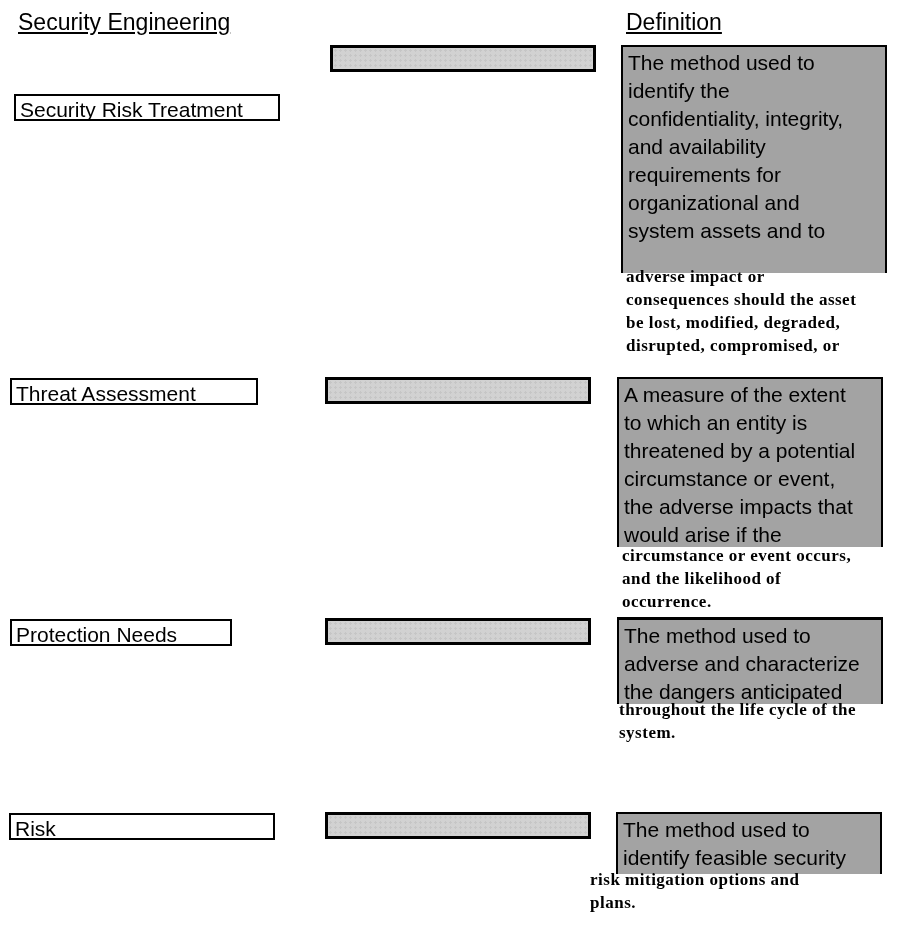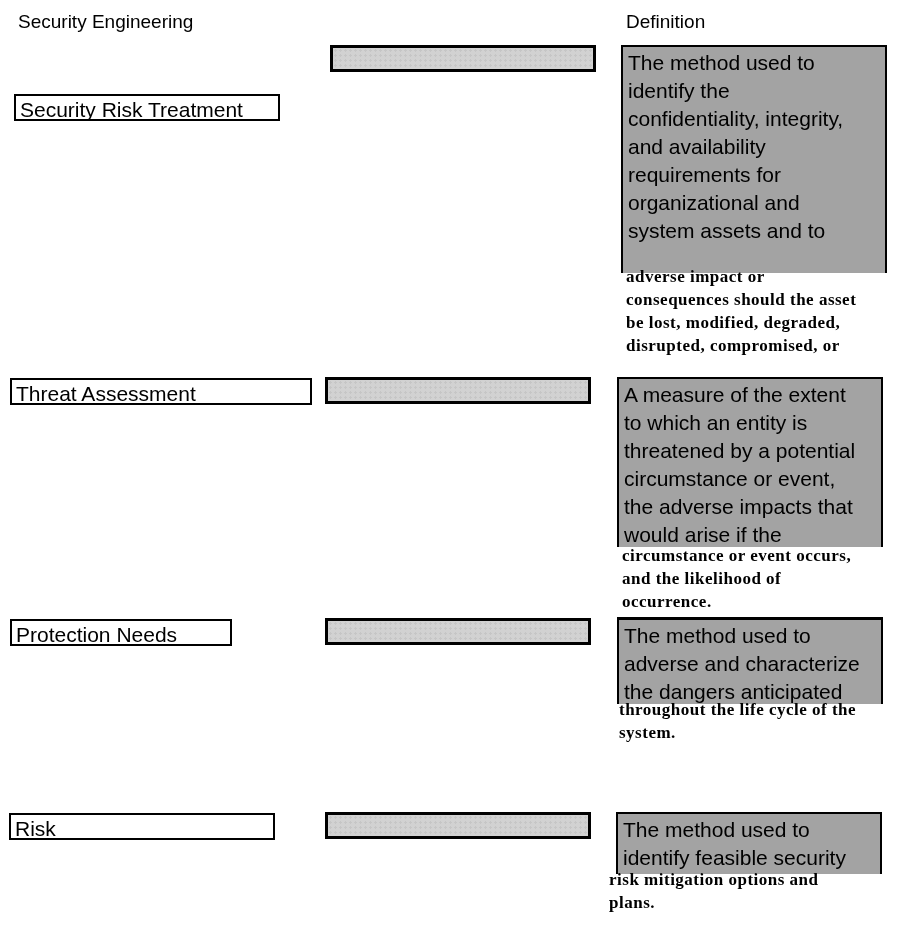--- a/index.html
+++ b/index.html
@@ -1,18 +1,18 @@
 <!DOCTYPE html>
 <html><head>
   <meta charset="utf-8">
   <style>
     html, body { margin: 0; padding: 0; background: #ffffff; }
     body { width: 906px; height: 938px; position: relative; overflow: hidden;
            font-family: "Liberation Sans", sans-serif; color: #000; }
-    .header { position: absolute; font-size: 19px; line-height: 24px; }
+    .header { position: absolute; font-size: 23px; text-decoration: underline; line-height: 24px; }
     .term-box { position: absolute; border: 2px solid #000; background: #fff; height: 24px; box-sizing: border-box;
                 font-size: 21px; line-height: 24px; padding-left: 4px; overflow: hidden; white-space: nowrap; }
     .term-box span { display: block; line-height: 28px; }
     .drop-slot { position: absolute; border: 3px solid #000; height: 27px; box-sizing: border-box;
                  background-color: #d2d2d2;
                  background-image: radial-gradient(#c6c6c6 1px, transparent 1.2px);
                  background-size: 5px 5px; cursor: pointer; }
     .def-box { position: absolute; border: 2px solid #000; border-bottom: none; box-sizing: border-box;
                font-size: 21px; line-height: 28px; padding: 2px 4px 0 5px; overflow: hidden; background: #a3a3a3; }
     .def-over { position: absolute; font-family: "Liberation Serif", serif; font-weight: bold;
@@ -40,21 +40,21 @@
       <div>system assets and to</div>
     </div>
 </div>
 <div class="def-over" id="over0" style="left:626px; top:265px;">
     <div>adverse impact or</div>
     <div>consequences should the asset</div>
     <div>be lost, modified, degraded,</div>
     <div>disrupted, compromised, or</div>
   </div>
 
-<div class="term-box" style="left:10px; top:378px; width:302px; height:27px;">
+<div class="term-box" style="left:10px; top:378px; width:248px; height:27px;">
   <span>Threat Assessment</span>
 </div>
 <div class="drop-slot" style="left:325px; top:377px; width:266px;"></div>
 <div class="def-box" style="left:617px; top:377px; width:266px; height:170px;">
   <div id="def1">
       <div>A measure of the extent</div>
       <div>to which an entity is</div>
       <div>threatened by a potential</div>
       <div>circumstance or event,</div>
       <div>the adverse impacts that</div>
@@ -87,16 +87,16 @@
 <div class="term-box" style="left:9px; top:813px; width:266px; height:27px;">
   <span>Risk</span>
 </div>
 <div class="drop-slot" style="left:325px; top:812px; width:266px;"></div>
 <div class="def-box" style="left:616px; top:812px; width:266px; height:62px;">
   <div id="def3">
       <div>The method used to</div>
       <div>identify feasible security</div>
     </div>
 </div>
-<div class="def-over" id="over3" style="left:609px; top:868px;">
+<div class="def-over" id="over3" style="left:590px; top:868px;">
     <div>risk mitigation options and</div>
     <div>plans.</div>
   </div>
 
 </body></html>

